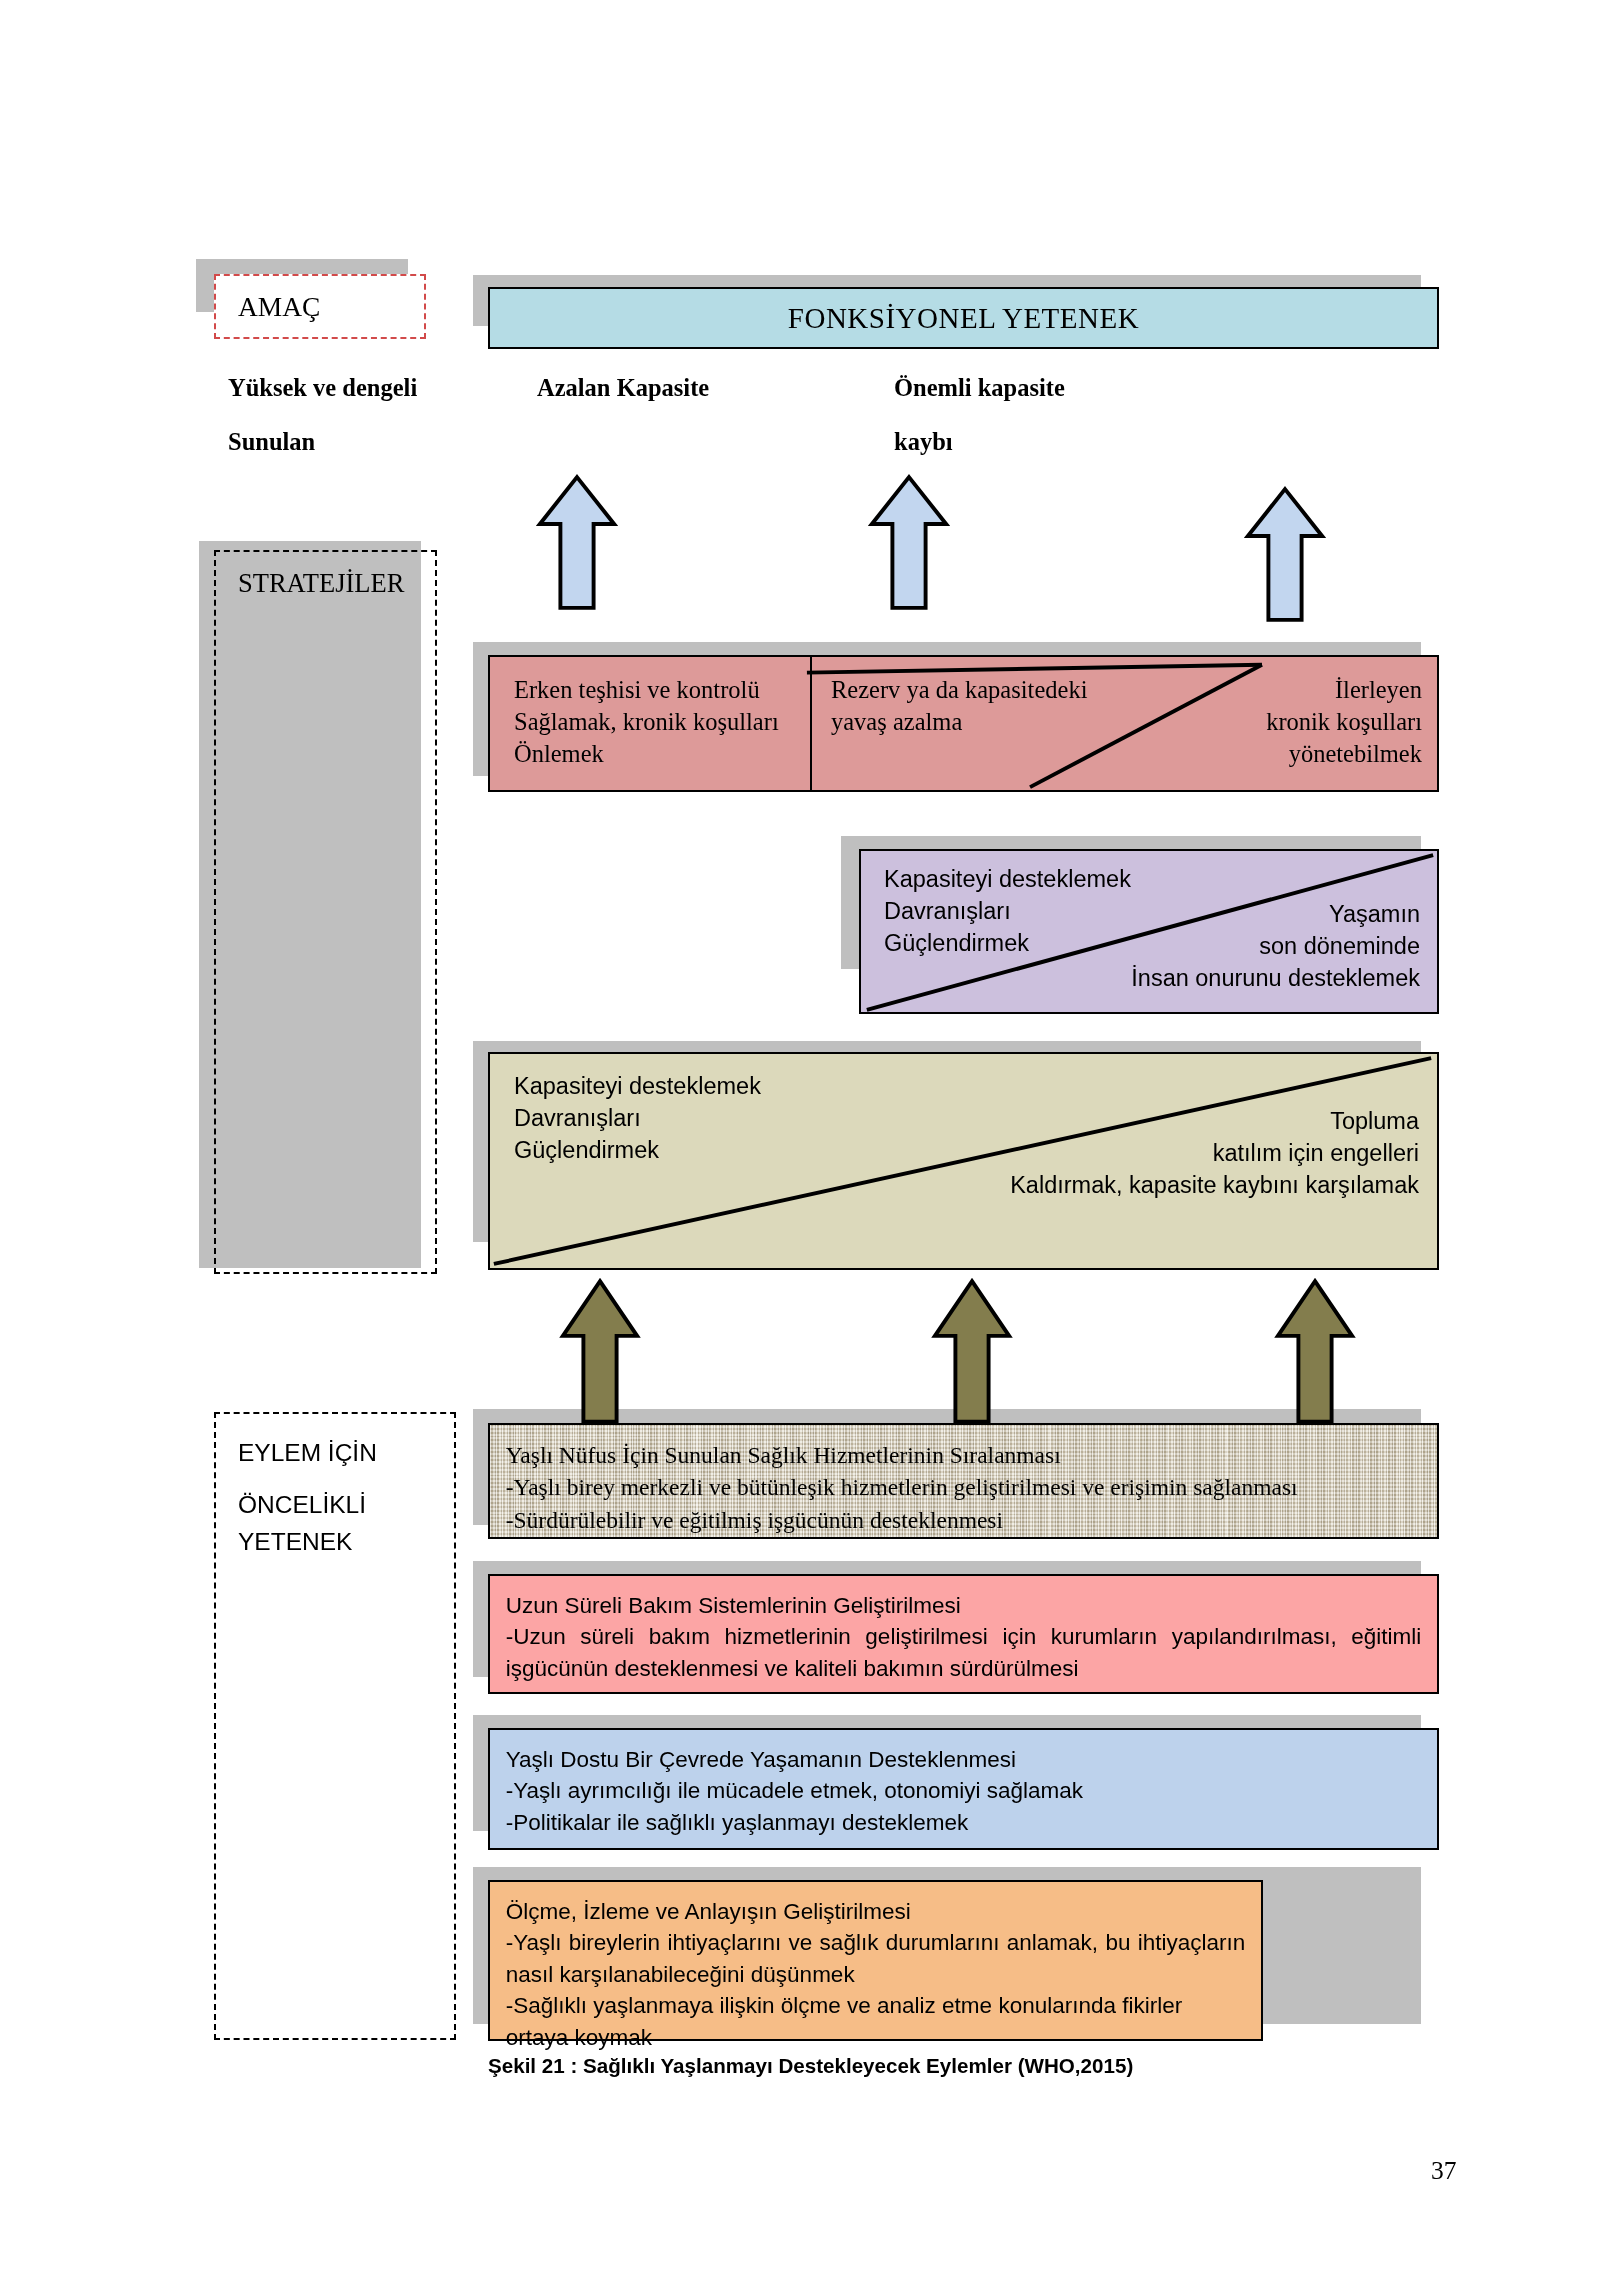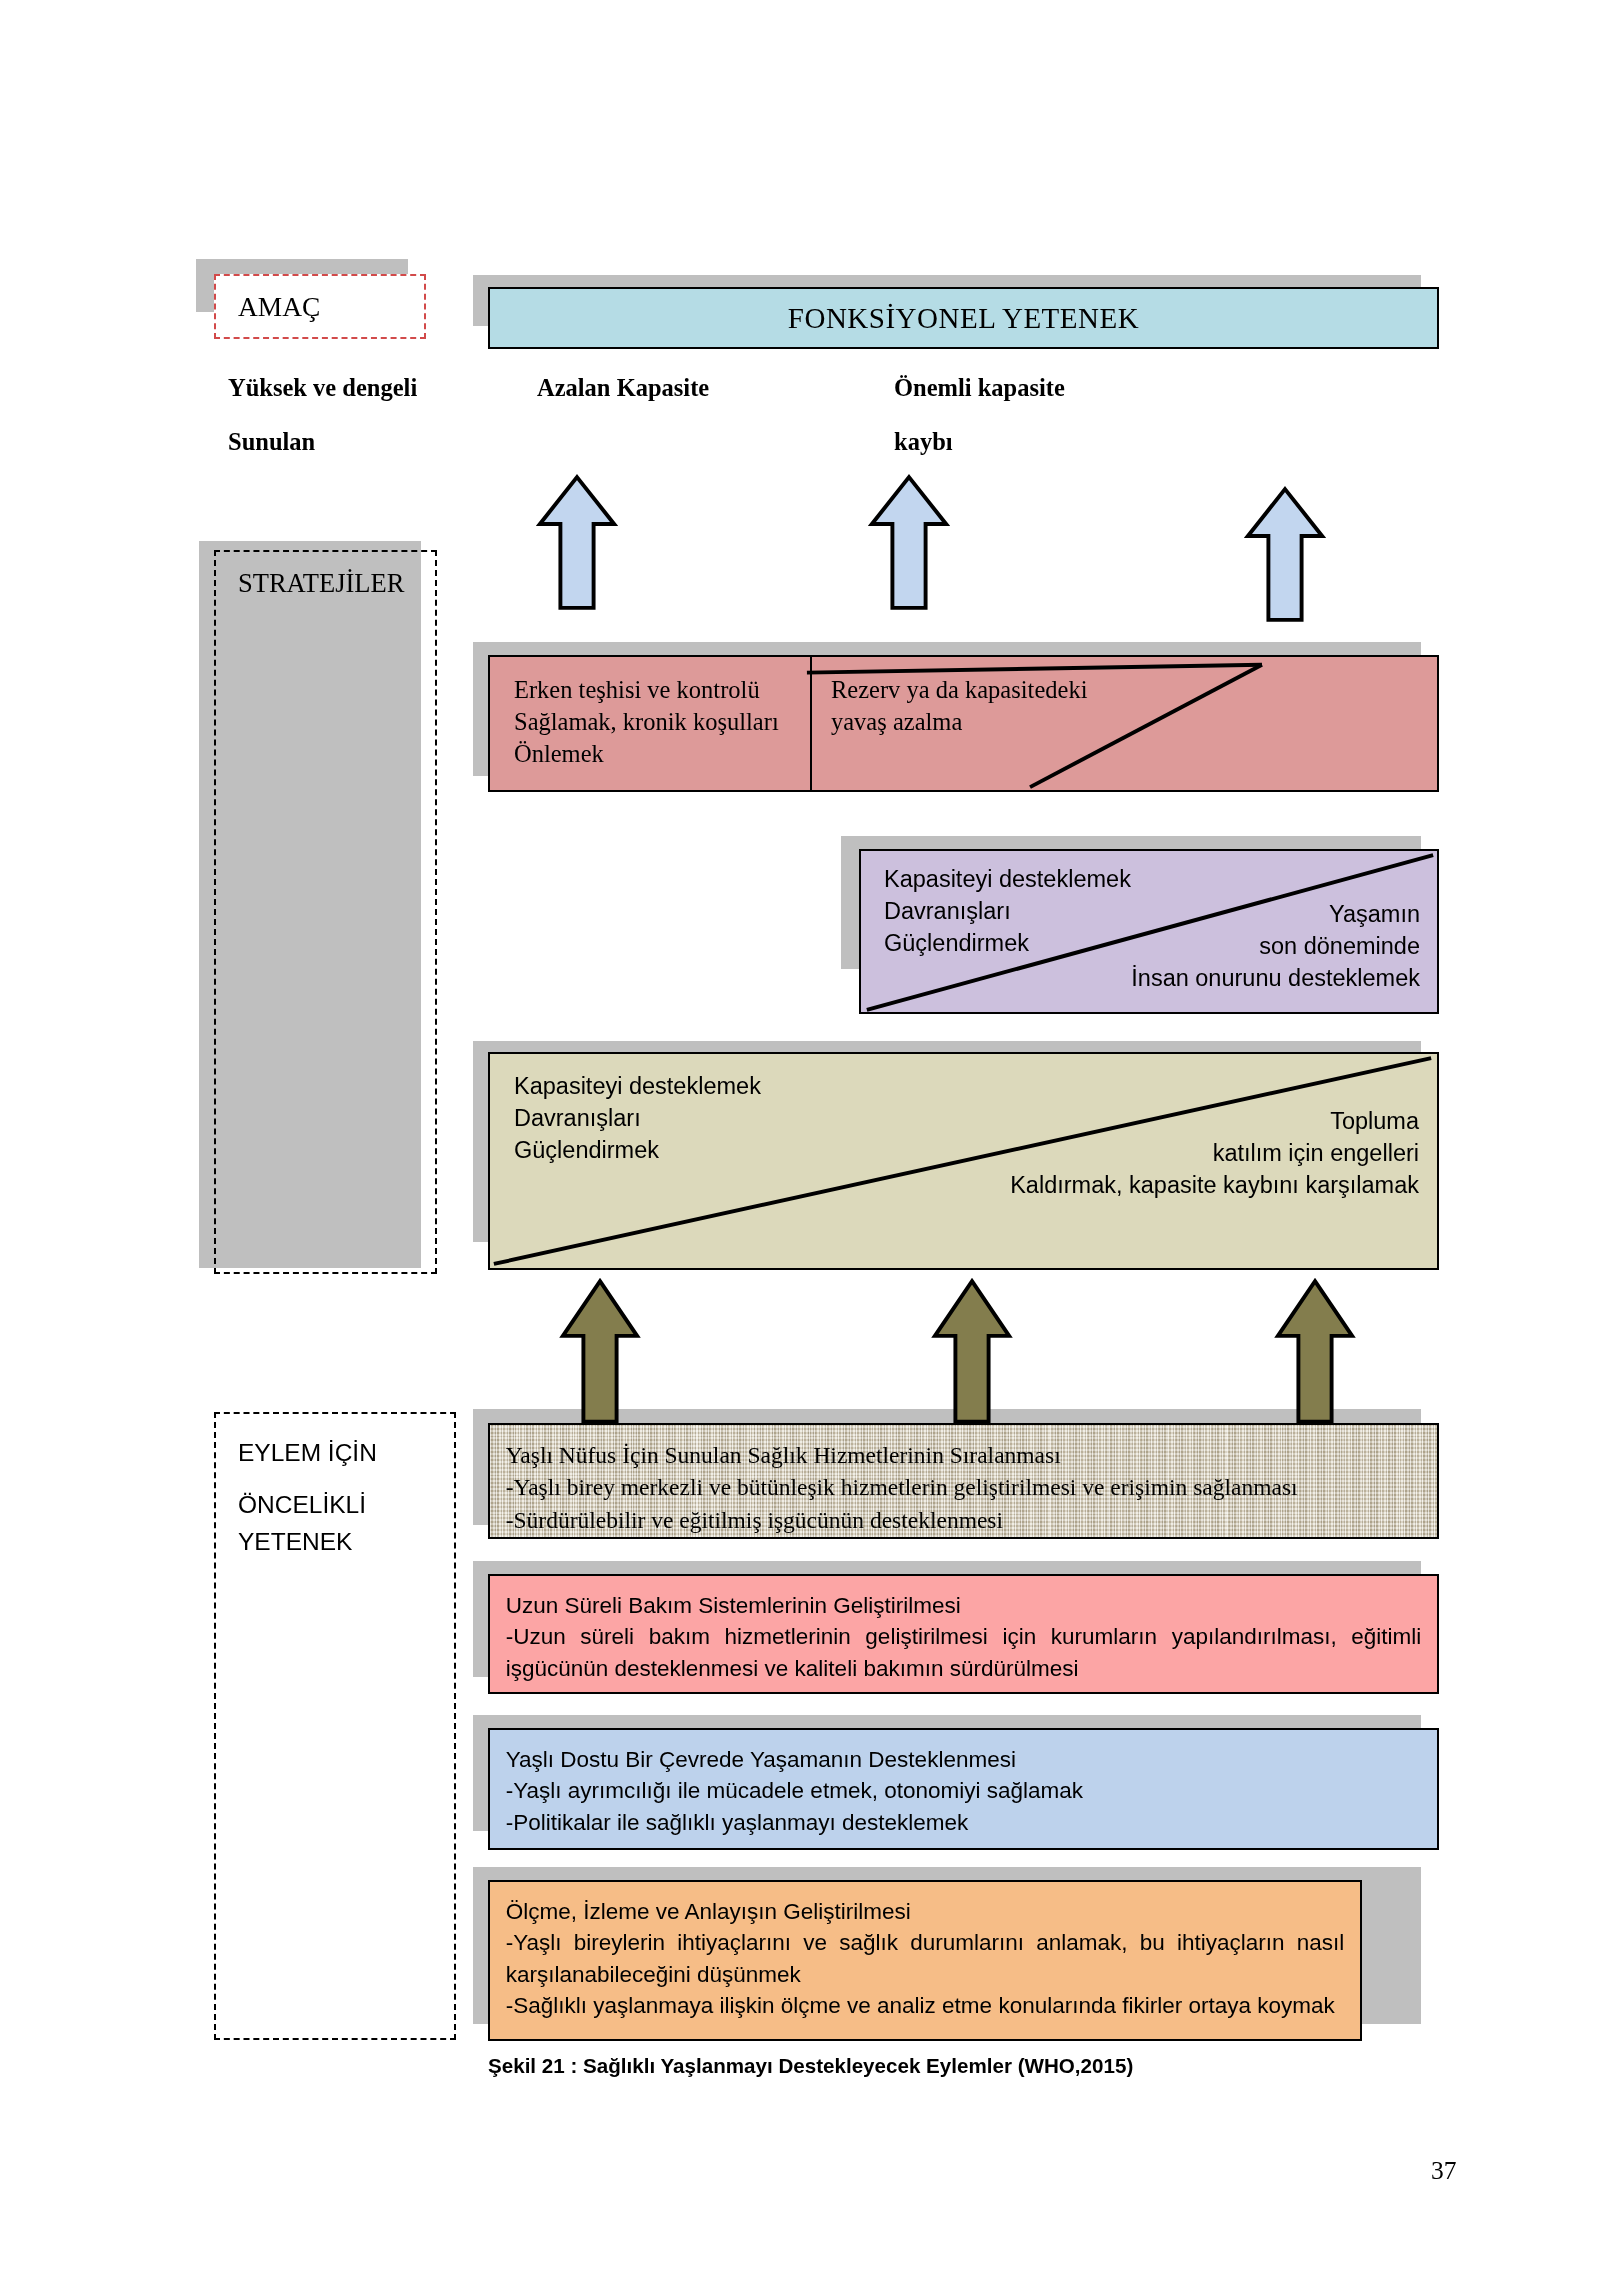--- a/index.html
+++ b/index.html
@@ -226,20 +226,23 @@
 
   <svg class="diag-svg" width="951" height="137" viewBox="0 0 970 140" style="left:488px; top:655px;">
     <line x1="325" y1="18" x2="790" y2="10" stroke="#000" stroke-width="4"></line>
     <line x1="790" y1="10" x2="553" y2="135" stroke="#000" stroke-width="4"></line>
   </svg>
   <div class="strategy-col" style="left:514px; top:674px; width:294px;">Erken teşhisi ve kontrolü
 Sağlamak, kronik koşulları
 Önlemek</div>
   <div class="strategy-col" style="left:831px; top:674px; width:294px;">Rezerv ya da kapasitedeki
 yavaş azalma</div>
+  <div class="strategy-col" style="left:1108px; top:674px; width:314px; text-align:right;">İlerleyen
+kronik koşulları
+yönetebilmek</div>
 
   <div class="shadow" style="left:841px; top:836px; width:580px; height:133px;"></div>
   <div class="box" id="purple-box" style="left:859px; top:849px; width:580px; height:165px;"></div>
   <svg class="diag-svg" width="580" height="165" viewBox="0 0 592 168" style="left:859px; top:849px;">
     <line x1="8" y1="164" x2="586" y2="6" stroke="#000" stroke-width="4"></line>
   </svg>
   <div class="body-text" style="left:884px; top:864px; width:323px;">Kapasiteyi desteklemek
 Davranışları
 Güçlendirmek</div>
   <div class="body-text right" style="left:1008px; top:899px; width:412px;">Yaşamın
@@ -287,21 +290,21 @@
   </div>
 
   <div class="shadow" style="left:473px; top:1715px; width:948px; height:116px;"></div>
   <div class="box action-box" id="action-box-2" style="left:488px; top:1728px; width:951px; height:122px;">
     <span class="action-line">Yaşlı Dostu Bir Çevrede Yaşamanın Desteklenmesi</span>
     <span class="action-line">-Yaşlı ayrımcılığı ile mücadele etmek, otonomiyi sağlamak</span>
     <span class="action-line">-Politikalar ile sağlıklı yaşlanmayı desteklemek</span>
   </div>
 
   <div class="shadow" style="left:473px; top:1867px; width:948px; height:157px;"></div>
-  <div class="box action-box" id="action-box-3" style="left:488px; top:1880px; width:874px; height:161px;">
+  <div class="box action-box" id="action-box-3" style="left:488px; top:1880px; width:775px; height:161px;">
     <span class="action-line">Ölçme, İzleme ve Anlayışın Geliştirilmesi</span>
     <span class="action-line justify">-Yaşlı bireylerin ihtiyaçlarını ve sağlık durumlarını anlamak, bu ihtiyaçların nasıl karşılanabileceğini düşünmek</span>
     <span class="action-line">-Sağlıklı yaşlanmaya ilişkin ölçme ve analiz etme konularında fikirler ortaya koymak</span>
   </div>
 
   <div id="figure-caption" style="left:488px; top:2054px;">Şekil 21 : Sağlıklı Yaşlanmayı Destekleyecek Eylemler (WHO,2015)</div>
 
   <div id="page-number" style="left:1431px; top:2156px;">37</div>
 
 </div>

